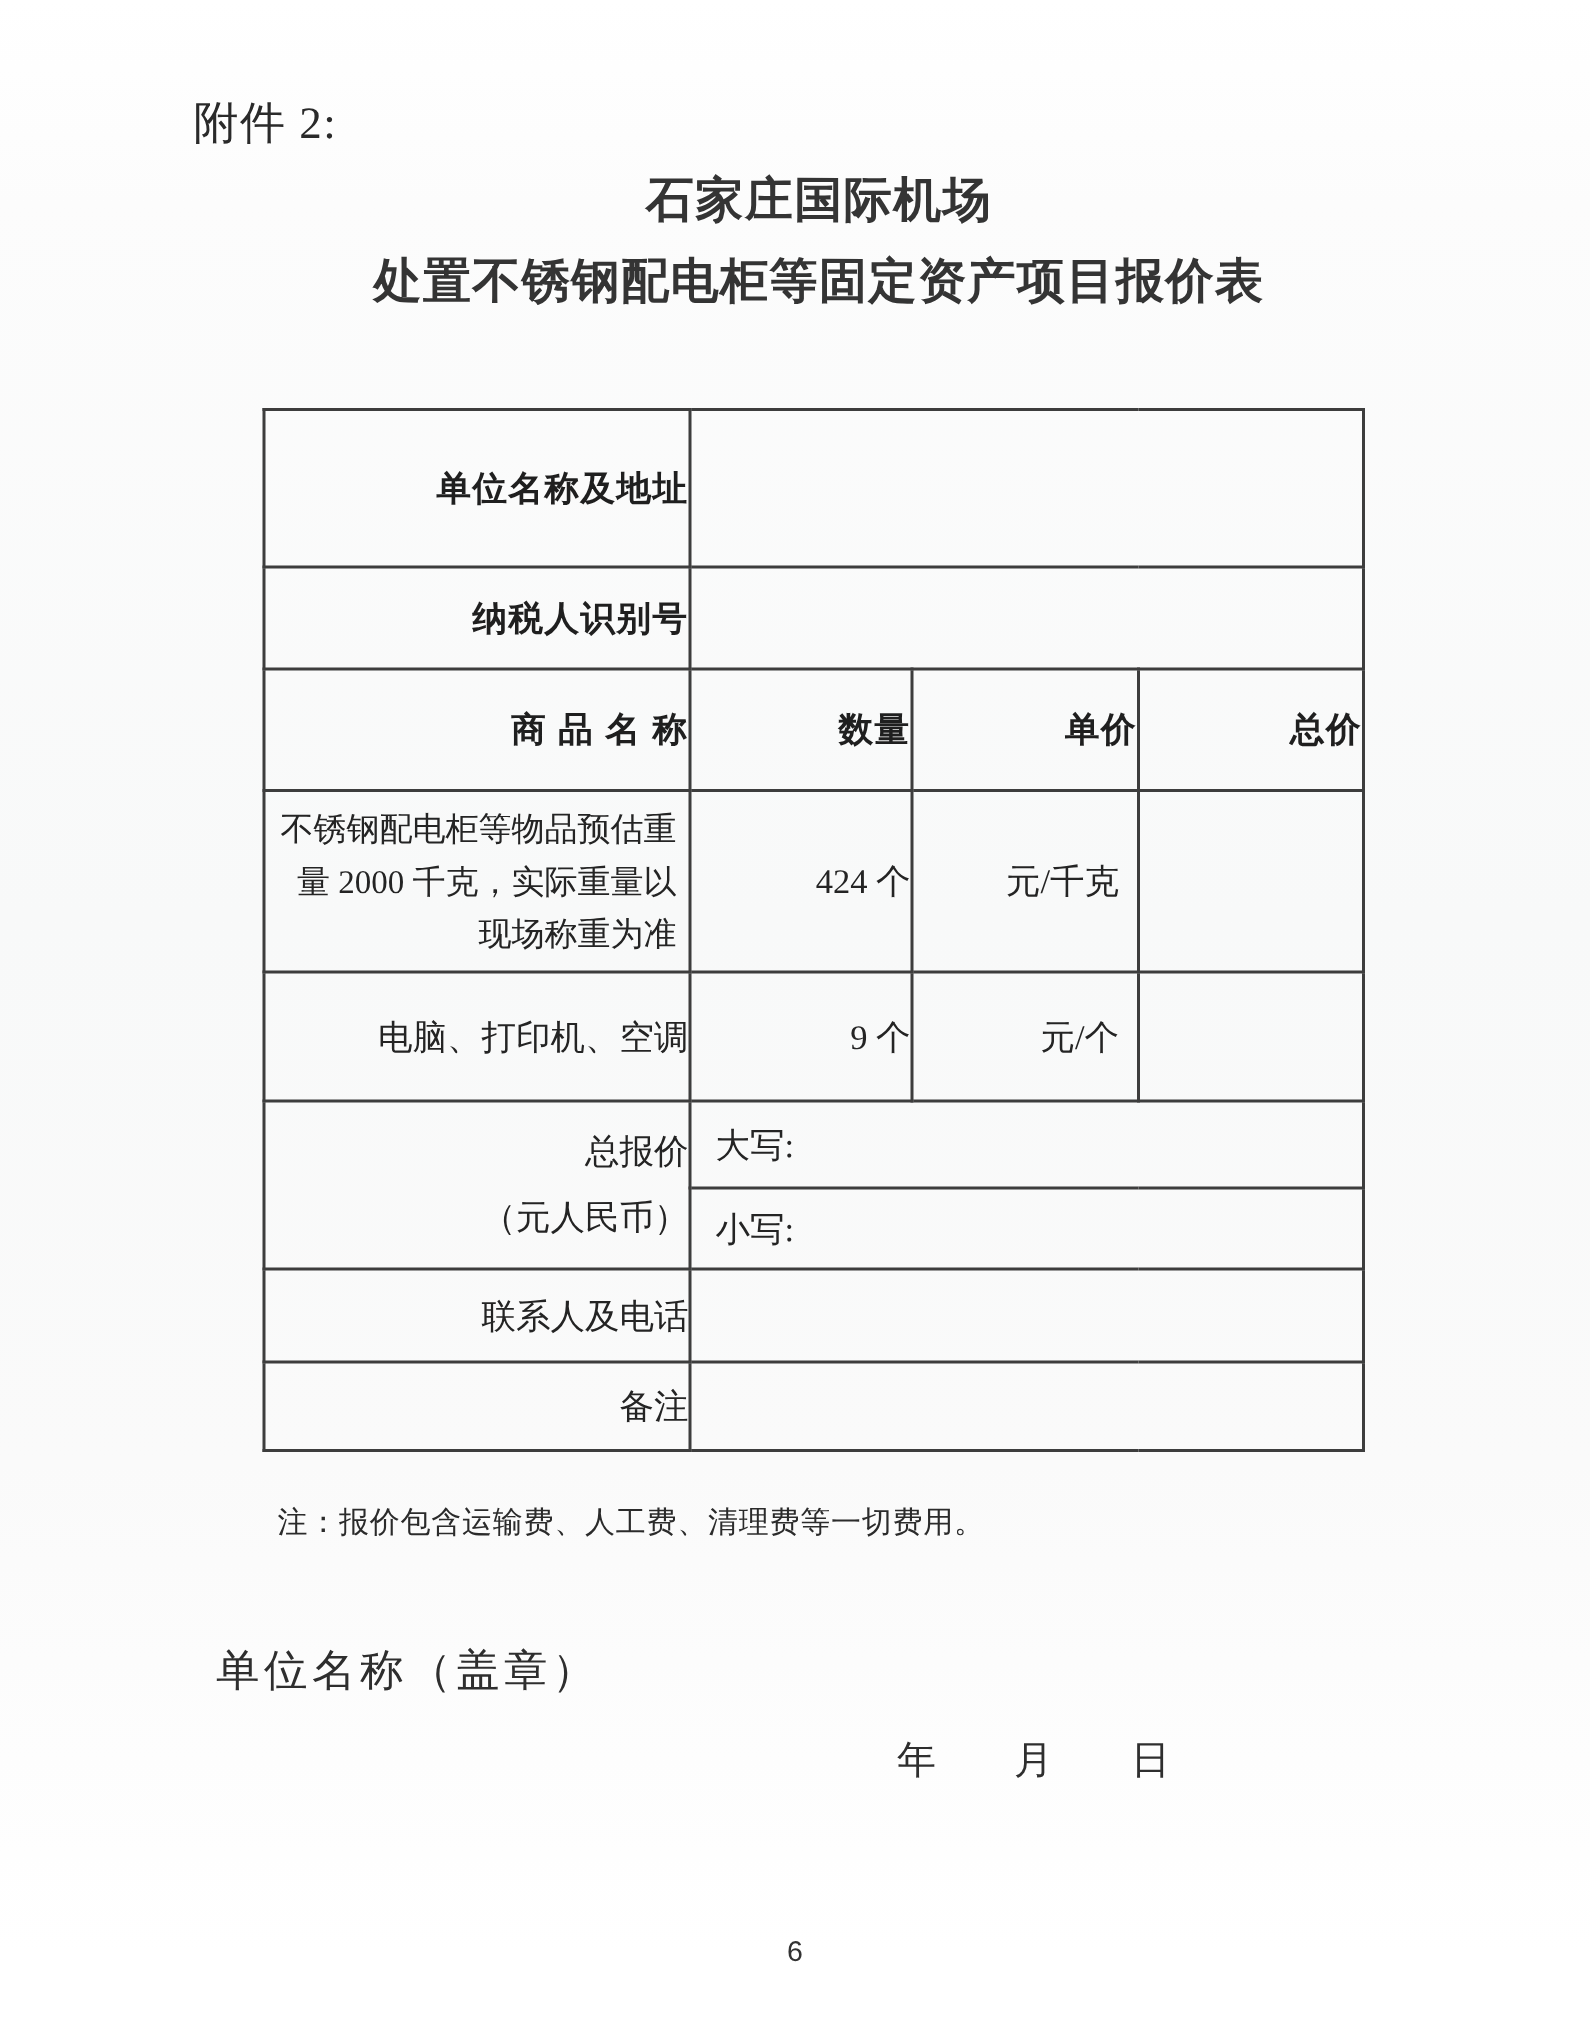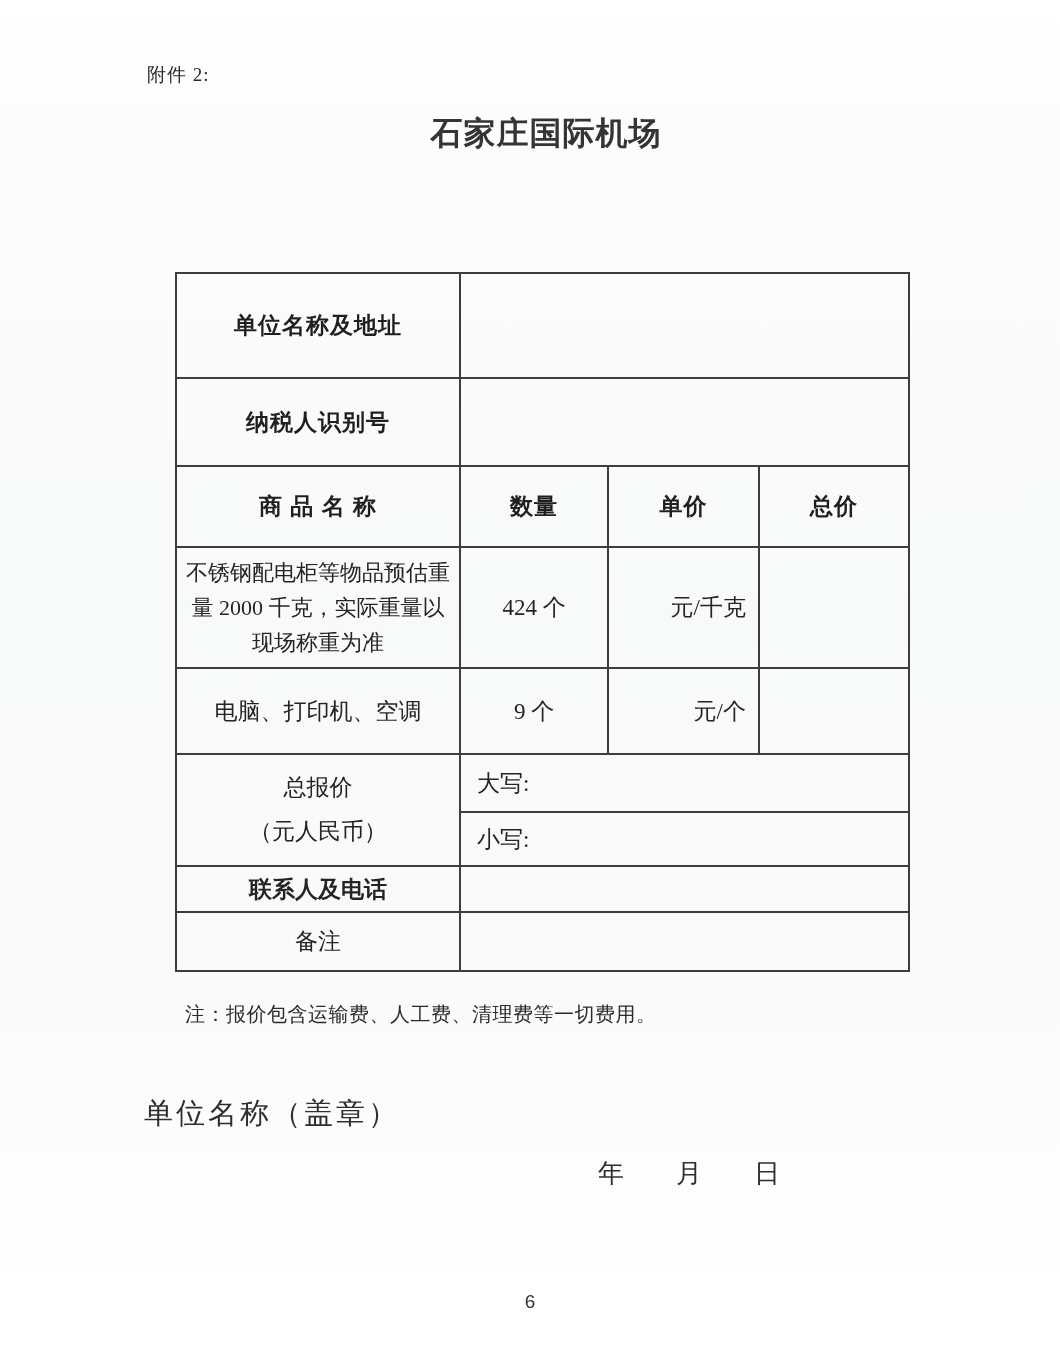--- a/index.html
+++ b/index.html
@@ -10,23 +10,23 @@
     height: 1356px;
     margin: 0 auto;
     color: #232323;
     background: linear-gradient(180deg, #ffffff 0%, #fcfcfc 10%, #f8f9f9 45%, #fafafa 72%, #ffffff 96%);
     font-family: "Liberation Serif", "DejaVu Serif", serif;
     overflow: hidden;
   }
 
   .attachment-label {
     position: absolute;
-    left: 147px;
+    left: 129px;
     top: 62px;
-    font-size: 19px;
+    font-size: 30px;
     letter-spacing: 1px;
     color: #2a2a2a;
   }
 
   .doc-title, .doc-subtitle {
     position: absolute;
     left: 0;
     width: 100%;
     text-align: center;
     padding-left: 32px; 
@@ -43,21 +43,21 @@
     position: absolute;
     left: 175px;
     top: 272px;
     width: 733px;
     border-collapse: collapse;
     table-layout: fixed;
   }
   .quote-table td {
     border: 2px solid #3d3d3d;
     vertical-align: middle;
-    text-align: center;
+    text-align: right;
     font-size: 23px;
     color: #242424;
     background: transparent;
   }
   .quote-table .lbl-bold {
     font-family: "Liberation Sans", "DejaVu Sans", sans-serif;
     font-weight: 700;
     letter-spacing: 1px;
     color: #1f1f1f;
   }
@@ -70,27 +70,27 @@
     text-align: right;
     padding-right: 12px;
   }
   .quote-table .case-cell {
     text-align: left;
     padding-left: 16px;
   }
   .quote-table .total-label { line-height: 1.9; }
 
   .row-unit     { height: 105px; }
-  .row-taxpayer { height: 88px;  }
+  .row-taxpayer { height: 68px;  }
   .row-header   { height: 81px;  }
   .row-item1    { height: 121px; }
   .row-item2    { height: 86px;  }
   .row-upper    { height: 58px;  }
   .row-lower    { height: 54px;  }
-  .row-contact  { height: 46px; font-weight: bold;  }
+  .row-contact  { height: 62px;  }
   .row-remarks  { height: 59px; padding-left: 30px;  }
 
   .note-line {
     position: absolute;
     left: 185px;
     top: 1001px;
     font-size: 20px;
     letter-spacing: 0.5px;
     color: #2b2b2b;
   }
@@ -126,20 +126,21 @@
   }
 </style>
 </head>
 <body>
 
 <div class="page">
 
   <div class="attachment-label">附件 2:</div>
 
   <div class="doc-title">石家庄国际机场</div>
+  <div class="doc-subtitle">处置不锈钢配电柜等固定资产项目报价表</div>
 
   <table class="quote-table">
     <colgroup>
       <col style="width:284px">
       <col style="width:148px">
       <col style="width:151px">
       <col style="width:150px">
     </colgroup>
     <tbody>
       <tr class="row-unit">

